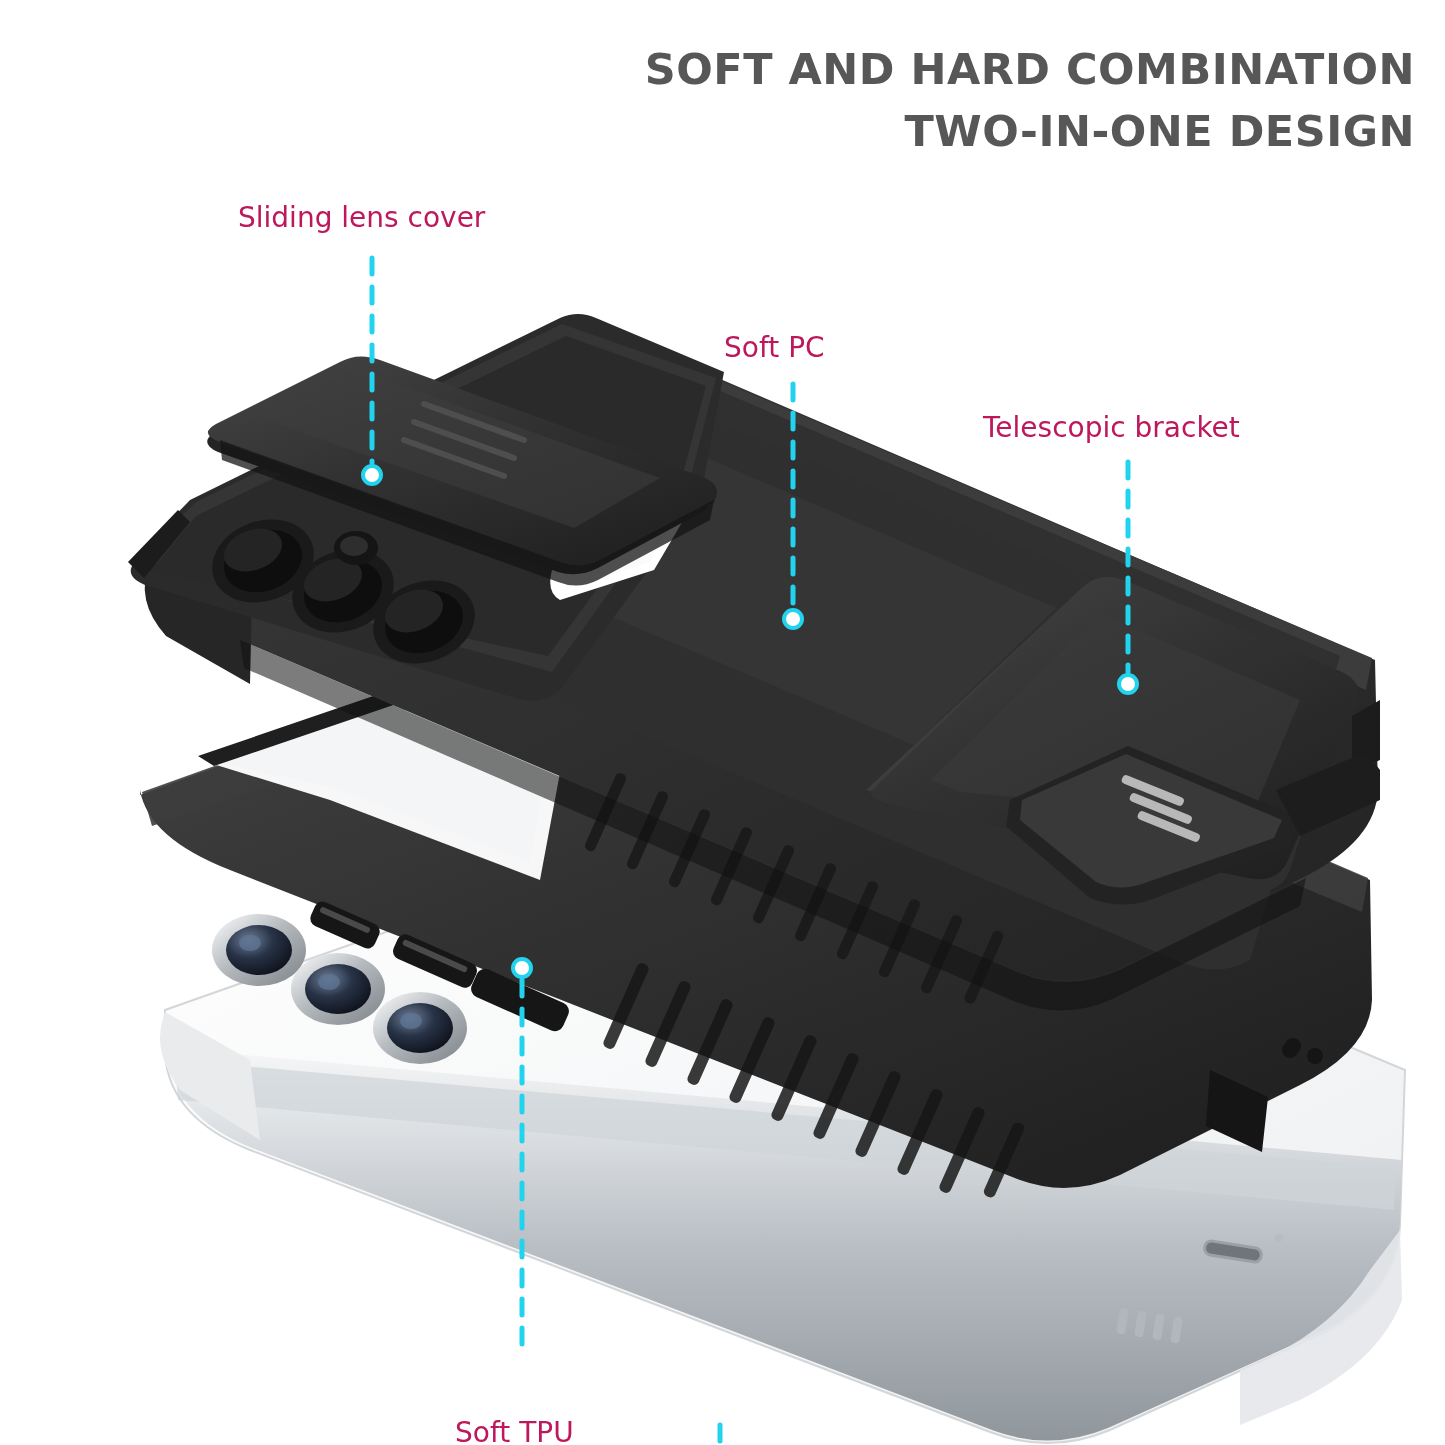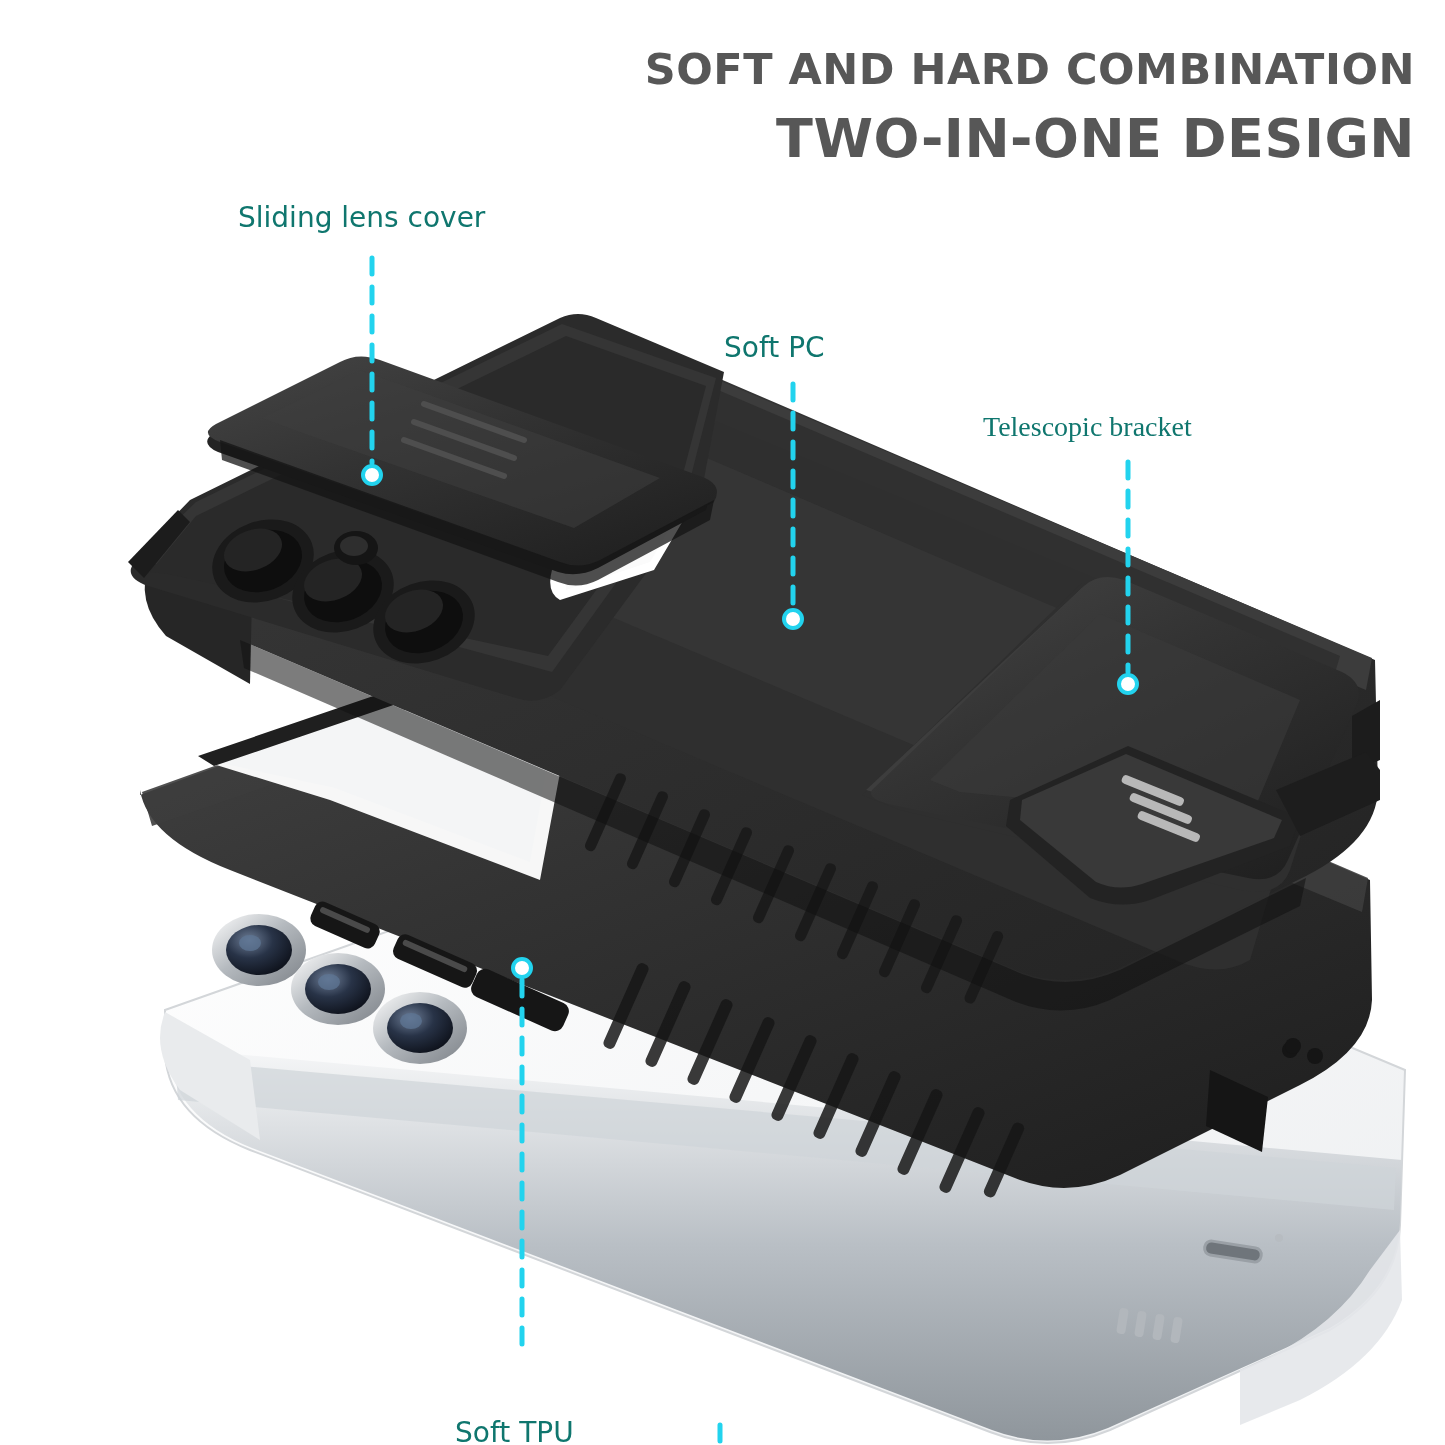--- a/index.html
+++ b/index.html
@@ -26,32 +26,32 @@
     position: absolute;
     right: 30px;
     top: 38px;
     text-align: right;
     color: #575757;
     font-weight: bold;
     letter-spacing: 0.5px;
     line-height: 1.45;
   }
   .headline .l1 { font-size: 43px; }
-  .headline .l2 { font-size: 54px; }
+  .headline .l2 { font-size: 43px; }
 
   
   .label {
     position: absolute;
-    color: #0f766e;
+    color: #be185d;
     font-size: 28px;
     white-space: nowrap;
   }
   .lbl-lens { left: 238px; top: 201px; }
   .lbl-pc   { left: 724px; top: 331px; }
-  .lbl-brk  { left: 983px; top: 411px; font-family: Liberation Serif, serif; }
+  .lbl-brk  { left: 983px; top: 411px; }
   .lbl-tpu  { left: 455px; top: 1416px; }
   .dot {
     position: absolute;
     width: 22px;
     height: 22px;
     border-radius: 50%;
     border: 4px solid #22d3ee;
     background: #ffffff;
     box-sizing: border-box;
   }

